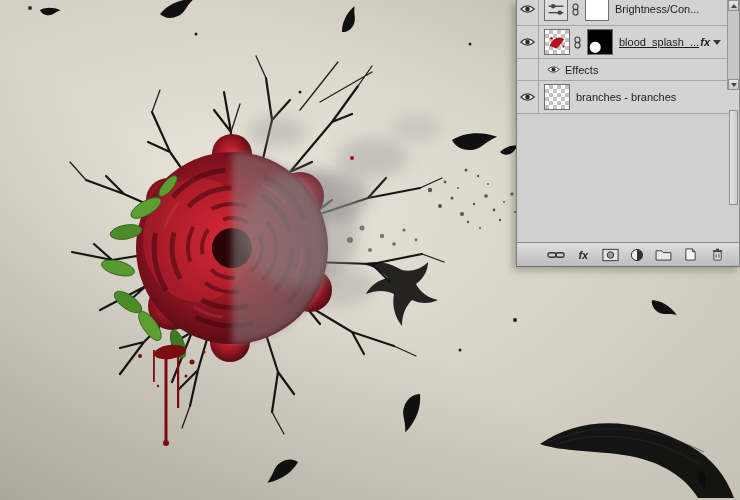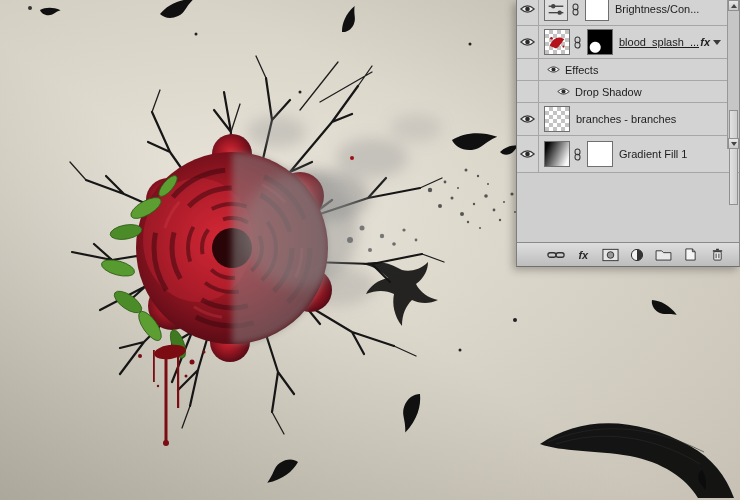--- a/index.html
+++ b/index.html
@@ -285,55 +285,32 @@
 
     <div class="row h22">
       <div class="eyecell"></div>
       <div class="indent8"></div>
       <svg class="eye small">
           <use href="#i-eye"></use>
         </svg>
       <div class="sublabel">Effects</div>
     </div>
 
-    <div class="row h22">
-      <div class="eyecell"></div>
-      <div class="indent18"></div>
-      <svg class="eye small">
-          <use href="#i-eye"></use>
-        </svg>
-      <div class="sublabel">Drop Shadow</div>
-    </div>
 
     <div class="row h33">
       <div class="eyecell">
           <svg class="eye">
             <use href="#i-eye"></use>
           </svg>
         </div>
       <div class="thumb checker"></div>
       <div class="lname">branches - branches</div>
     </div>
 
 
-    <div class="row h37">
-      <div class="eyecell">
-          <svg class="eye">
-            <use href="#i-eye"></use>
-          </svg>
-        </div>
-      <div class="thumb gradientfill"></div>
-      <div class="linkcol">
-          <svg class="chain">
-            <use href="#i-chain"></use>
-          </svg>
-        </div>
-      <div class="thumb maskwhite"></div>
-      <div class="lname">Gradient Fill 1</div>
-    </div>
 
 
     <div class="vscroll">
       <div class="sbtn up">
           <span class="tri-up"></span>
         </div>
       <div class="sthumb"></div>
       <div class="sbtn down">
           <span class="tri-down"></span>
         </div>

